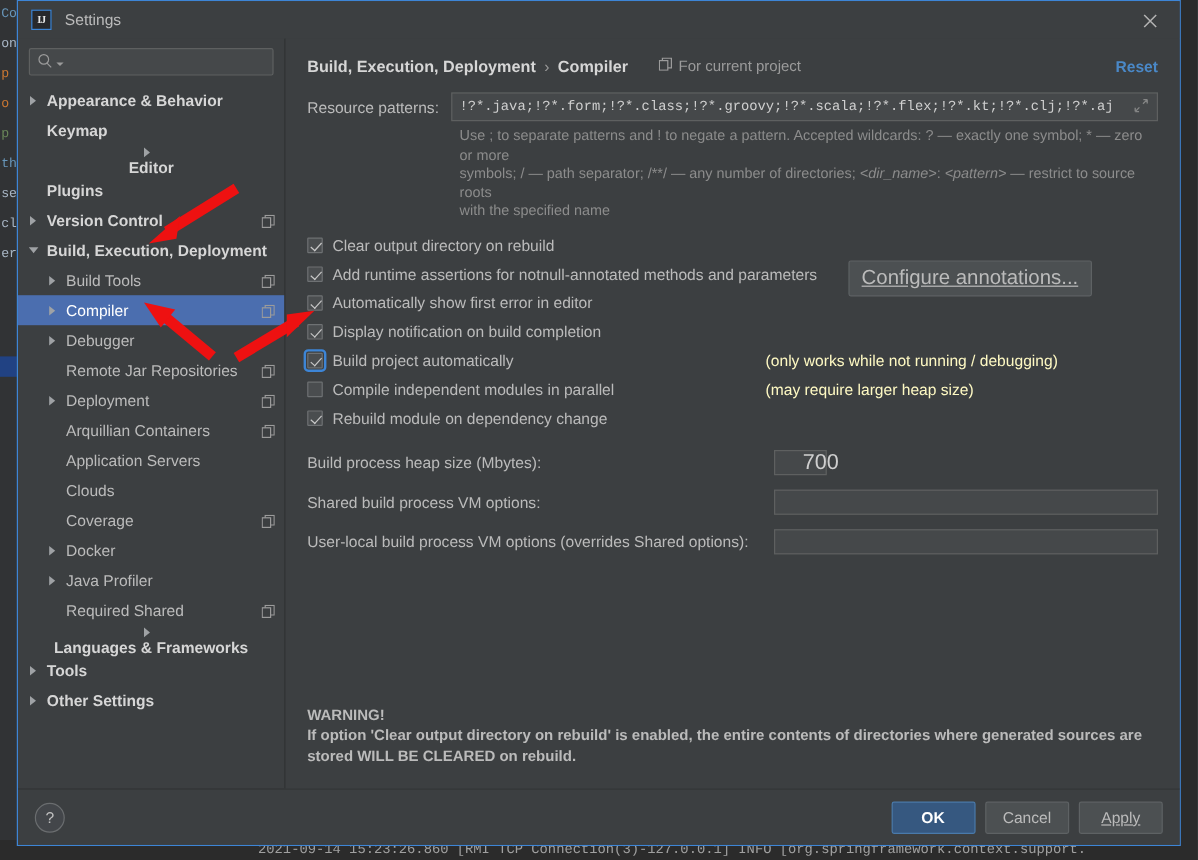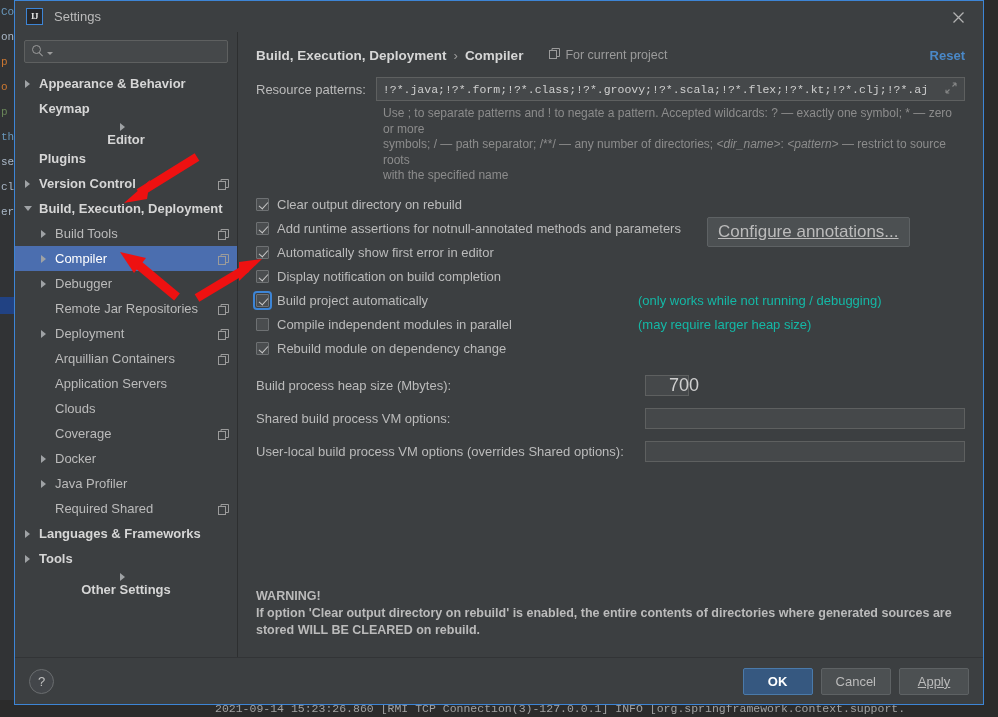--- a/index.html
+++ b/index.html
@@ -131,21 +131,21 @@
   .cb{
     width:13px;height:13px;flex:0 0 13px;border:1px solid #6e7173;background:#4a4d4f;
     box-sizing:border-box;position:relative;border-radius:1px;
   }
   .cb.on::after{
     content:"";position:absolute;left:3.5px;top:0.5px;width:4px;height:8px;
     border:solid #c8c8c8;border-width:0 1.7px 1.7px 0;transform:rotate(42deg);
   }
   .cb.focus{outline:2px solid #3d85d6;outline-offset:1px;}
   .chkrow .cl{margin-left:8px;font-size:13px;color:#bbbbbb;}
-  .note{position:absolute;left:382px;font-size:13px;color:#14b8a6;}
+  .note{position:absolute;left:382px;font-size:13px;color:#fef9c3;}
 
   .btn{
     background:#4c5052;border:1px solid #5e6264;color:#bbbbbb;
     font-family:"Liberation Sans",sans-serif;font-size:17px;
     padding:4px 12px;border-radius:2px;cursor:pointer;
   }
   .cfg-btn{position:absolute;left:451px;top:0px;padding:4px 10px;}
   .cfg-btn u{text-decoration:underline;}
 
   .fieldrow{display:flex;align-items:center;height:33px;}
@@ -372,29 +372,29 @@
             <span class="lbl">Java Profiler</span>
           </div>
           <div class="node" style="padding-left: 24px;">
             <span class="tw"></span>
             <span class="lbl">Required Shared</span>
             <span class="mod-icon"><svg width="11" height="11" viewBox="0 0 11 11">
                 <rect x="0.5" y="2.5" width="7" height="8" fill="none" stroke="#9b9b9b" stroke-width="1"></rect>
                 <path d="M3 2.5 V0.5 H10.5 V8.5 H7.5" fill="none" stroke="#9b9b9b" stroke-width="1"></path>
               </svg></span>
           </div>
-          <div class="node bold" style="padding-left: 8px;">
+          <div class="node bold" style="padding-left: 8px; flex-direction: column;">
             <span class="tw right"></span>
             <span class="lbl">Languages &amp; Frameworks</span>
           </div>
           <div class="node bold" style="padding-left: 8px;">
             <span class="tw right"></span>
             <span class="lbl">Tools</span>
           </div>
-          <div class="node bold" style="padding-left: 8px; flex-direction: column;">
+          <div class="node bold" style="padding-left: 8px;">
             <span class="tw right"></span>
             <span class="lbl">Other Settings</span>
           </div>
         </div>
     </div>
 
     <div class="content">
 
       <div class="crumbrow">
         <span class="crumb">Build, Execution, Deployment</span>

